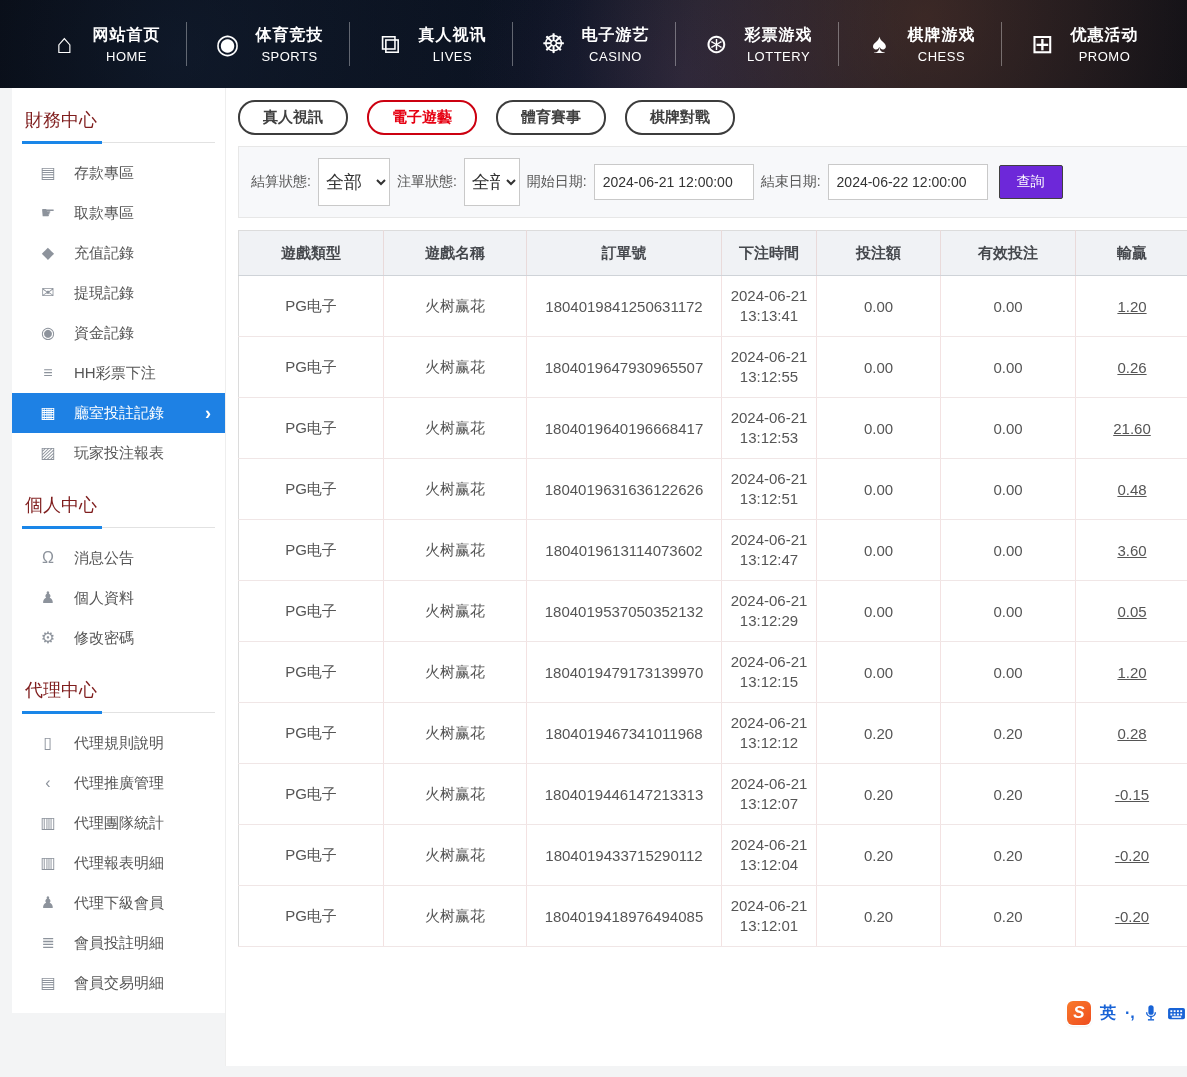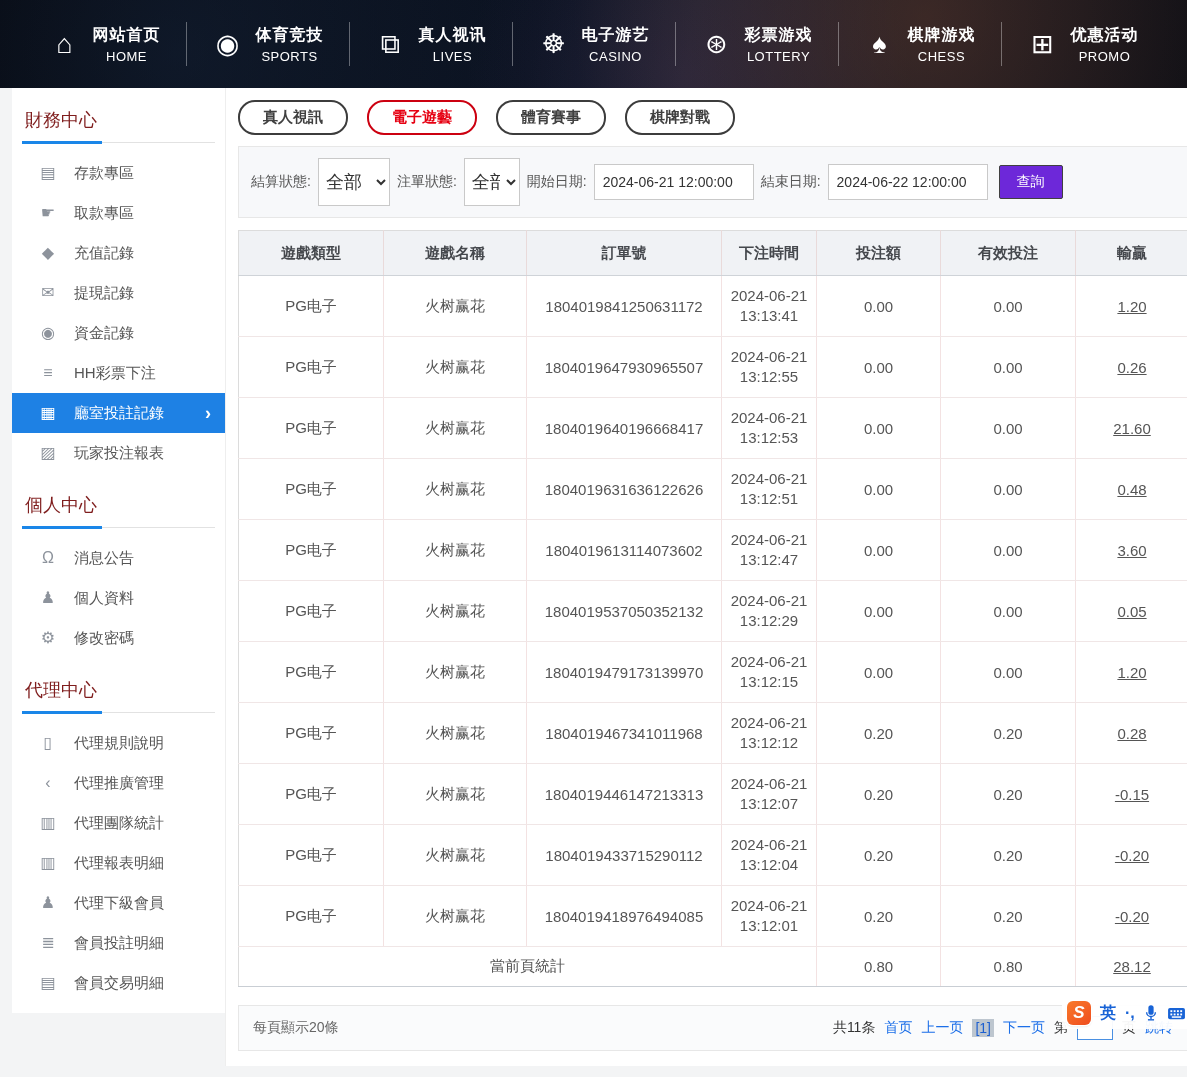--- a/index.html
+++ b/index.html
@@ -411,43 +411,23 @@
               <td>火树赢花</td>
               <td>1804019418976494085</td>
               <td class="t-time">
                 <div>2024-06-21</div>
                 <div>13:12:01</div>
               </td>
               <td>0.20</td>
               <td>0.20</td>
               <td>-0.20</td>
             </tr>
-            <tr class="total">
-              <td colspan="4">當前頁統計</td>
-              <td>0.80</td>
-              <td>0.80</td>
-              <td>28.12</td>
-            </tr>
           </tbody>
       </table>
 
-      <div class="pagebar">
-        <span>每頁顯示20條</span>
-        <span class="pg-right">
-          <span>共11条</span>
-          <span class="pg-link">首页</span>
-          <span class="pg-link">上一页</span>
-          <span class="pg-current">[1]</span>
-          <span class="pg-link">下一页</span>
-          <span>第</span>
-          <input class="pg-input" type="text" value="" style="">
-          <span>页</span>
-          <span class="pg-link">跳转</span>
-        </span>
-      </div>
 
     </div>
   </div>
 
   <div class="ime">
     <span class="ime-logo">S</span>
     <span class="ime-item">英</span>
     <span class="ime-item">·,</span>
     <span class="ime-item">
       <svg width="14" height="18" viewBox="0 0 16 20" fill="#1863d6">

